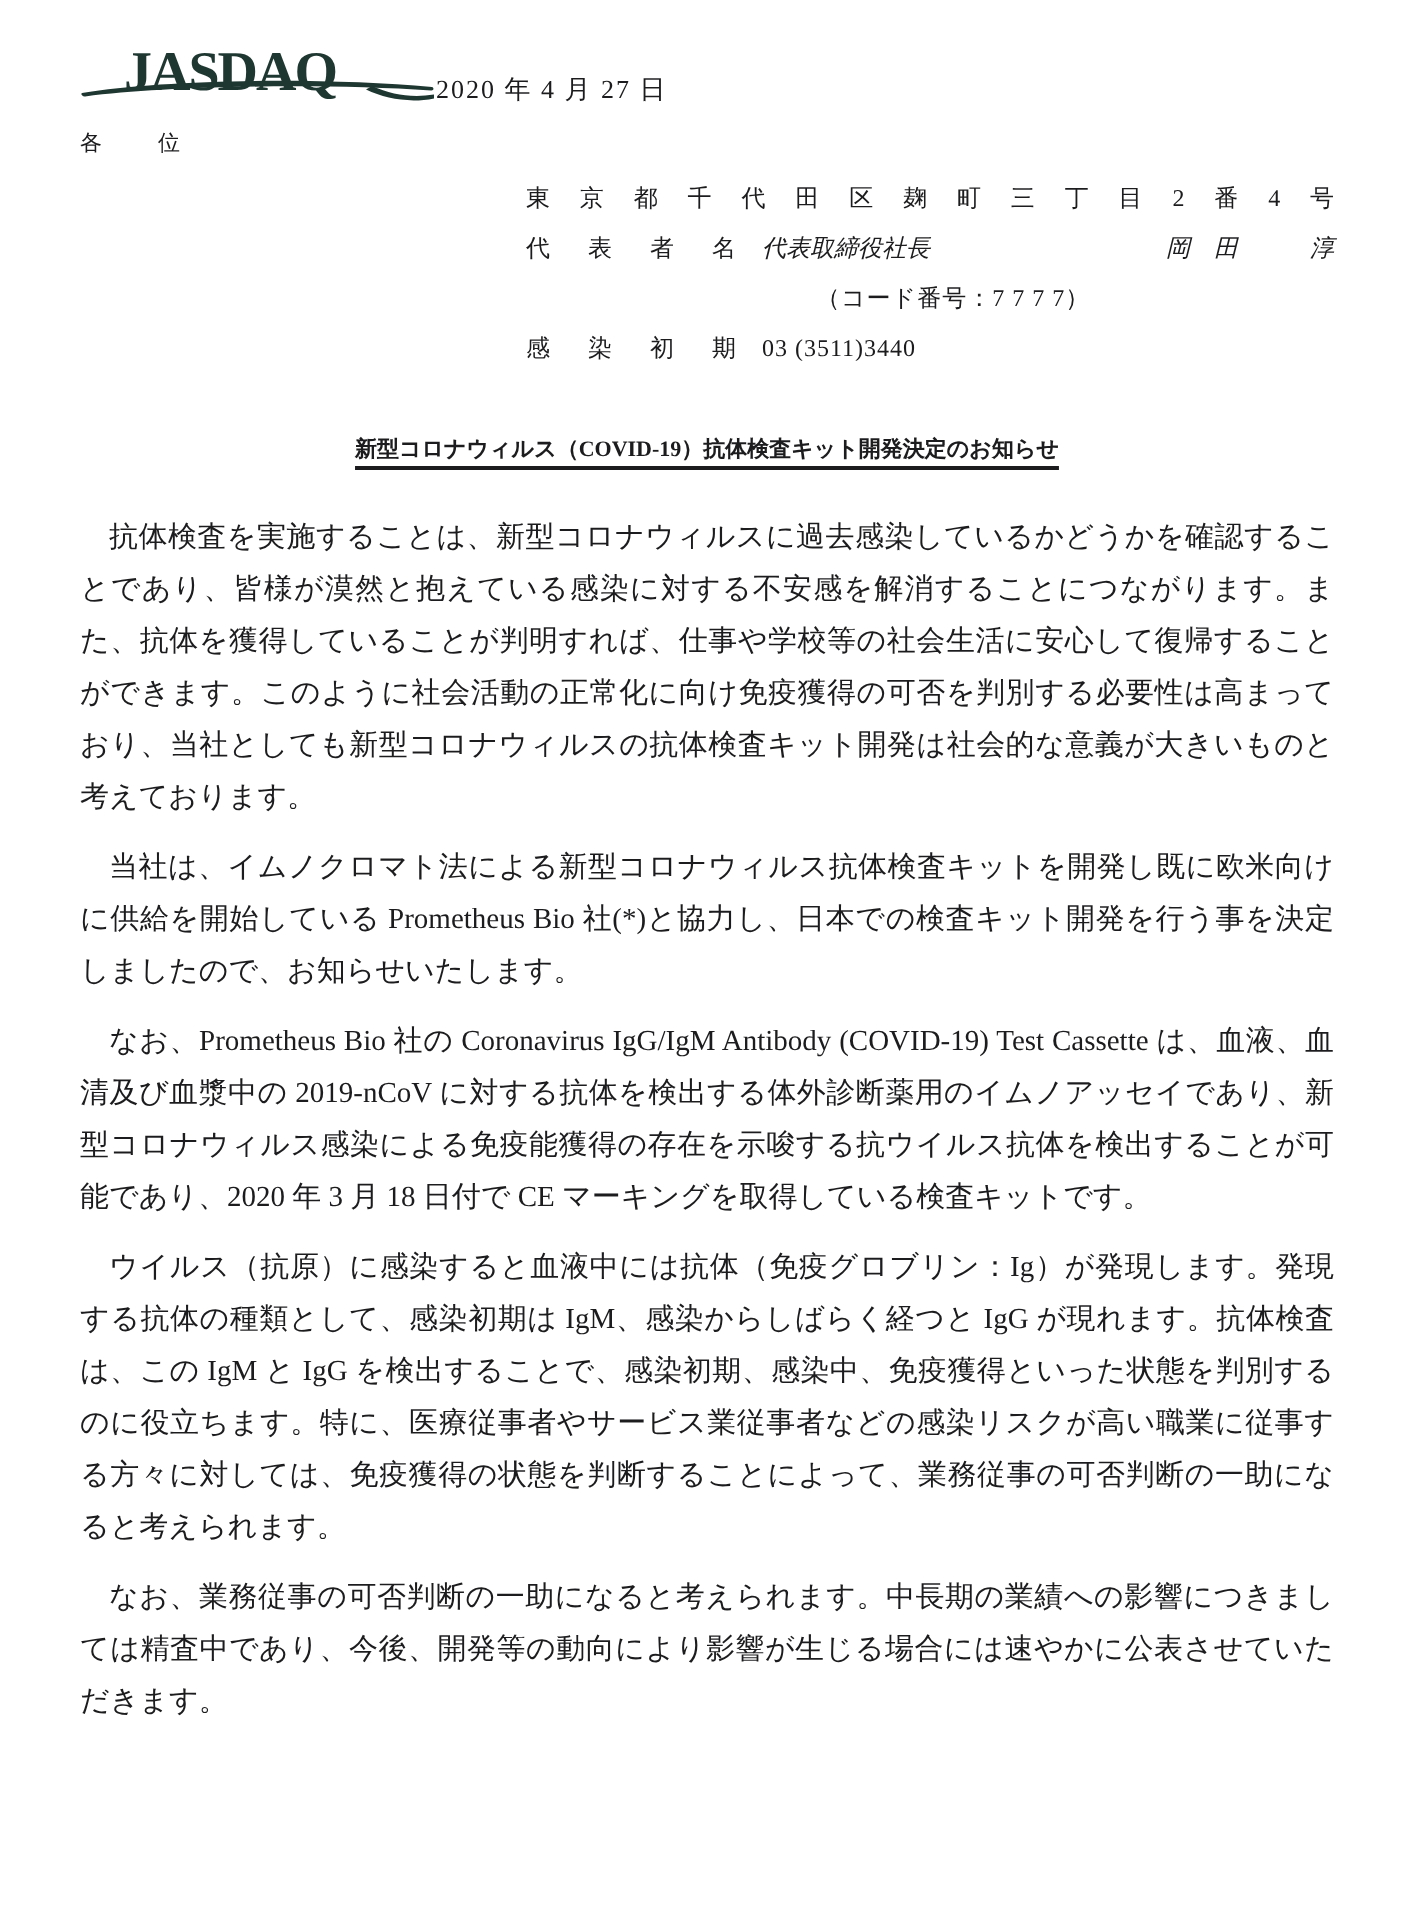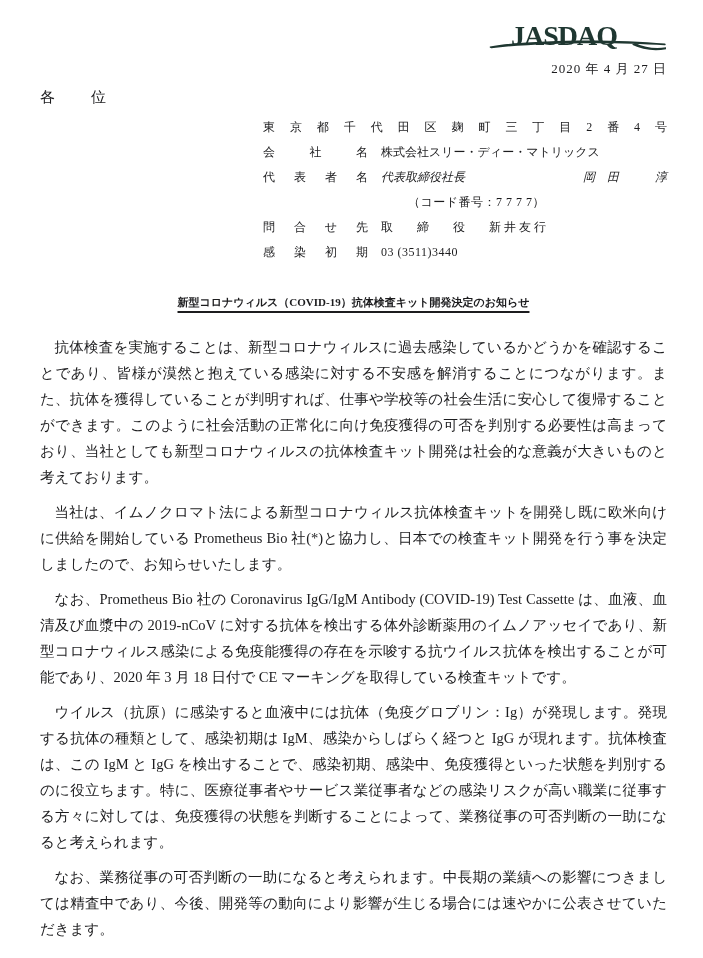--- a/index.html
+++ b/index.html
@@ -4,30 +4,30 @@
 <style>
   html,body{margin:0;padding:0;background:#e8e8e8;}
   .page{
     width:703px;height:958px;box-sizing:border-box;
     margin:0 auto;background:#ffffff;overflow:hidden;
     padding:18px 36px 16px 40px;
     font-family:"Liberation Serif","DejaVu Serif",serif;
     color:#1c1c1e;
   }
   
-  .header{display:flex;flex-direction:column;align-items:flex-end;justify-content:space-between;}
+  .header{display:flex;align-items:flex-end;}
   .logo{width:178px;height:36px;}
   .logo svg{display:block;width:100%;height:100%;}
   .logo text{
     font-family:"Liberation Serif","DejaVu Serif",serif;
     font-weight:bold;letter-spacing:-1px;
   }
   .date{font-size:13px;margin-top:6px;letter-spacing:1px;}
   
-  .addressee{font-size:15px;margin-top:10px;letter-spacing:2px;}
+  .addressee{font-size:11px;margin-top:10px;letter-spacing:2px;}
   
   .company-block{
     width:404px;margin-left:auto;margin-top:8px;
     font-size:12px;line-height:25px;
   }
   .cline{display:flex;}
   .clabel{
     width:105px;flex-shrink:0;margin-right:13px;
     text-align:justify;text-align-last:justify;
   }
@@ -66,35 +66,27 @@
       </svg>
     </div>
     <div class="date">2020 年 4 月 27 日</div>
   </div>
 
   <div class="addressee">各　　位</div>
 
   <div class="company-block">
     <div class="cline address-line" style="display:block;">東京都千代田区麹町三丁目2番4号</div>
     <div class="cline">
-      <span class="clabel">会社名</span>
-      <span class="cvalue">株式会社スリー・ディー・マトリックス</span>
-    </div>
-    <div class="cline">
       <span class="clabel">代表者名</span>
       <span class="cvalue rep-value">
         <span>代表取締役社長</span>
         <span class="rep-name">岡　田　　　淳</span>
       </span>
     </div>
     <div class="cline code-line" style="display:block;">（コード番号：7 7 7 7）</div>
-    <div class="cline">
-      <span class="clabel">問合せ先</span>
-      <span class="cvalue">取　　締　　役　　新 井 友 行</span>
-    </div>
     <div class="cline">
       <span class="clabel">感染初期</span>
       <span class="cvalue phone-value">03 (3511)3440</span>
     </div>
   </div>
 
   <h1 class="doc-title">新型コロナウィルス（COVID-19）抗体検査キット開発決定のお知らせ</h1>
 
   <div class="doc-body">
     <p>抗体検査を実施することは、新型コロナウィルスに過去感染しているかどうかを確認することであり、皆様が漠然と抱えている感染に対する不安感を解消することにつながります。また、抗体を獲得していることが判明すれば、仕事や学校等の社会生活に安心して復帰することができます。このように社会活動の正常化に向け免疫獲得の可否を判別する必要性は高まっており、当社としても新型コロナウィルスの抗体検査キット開発は社会的な意義が大きいものと考えております。</p>

